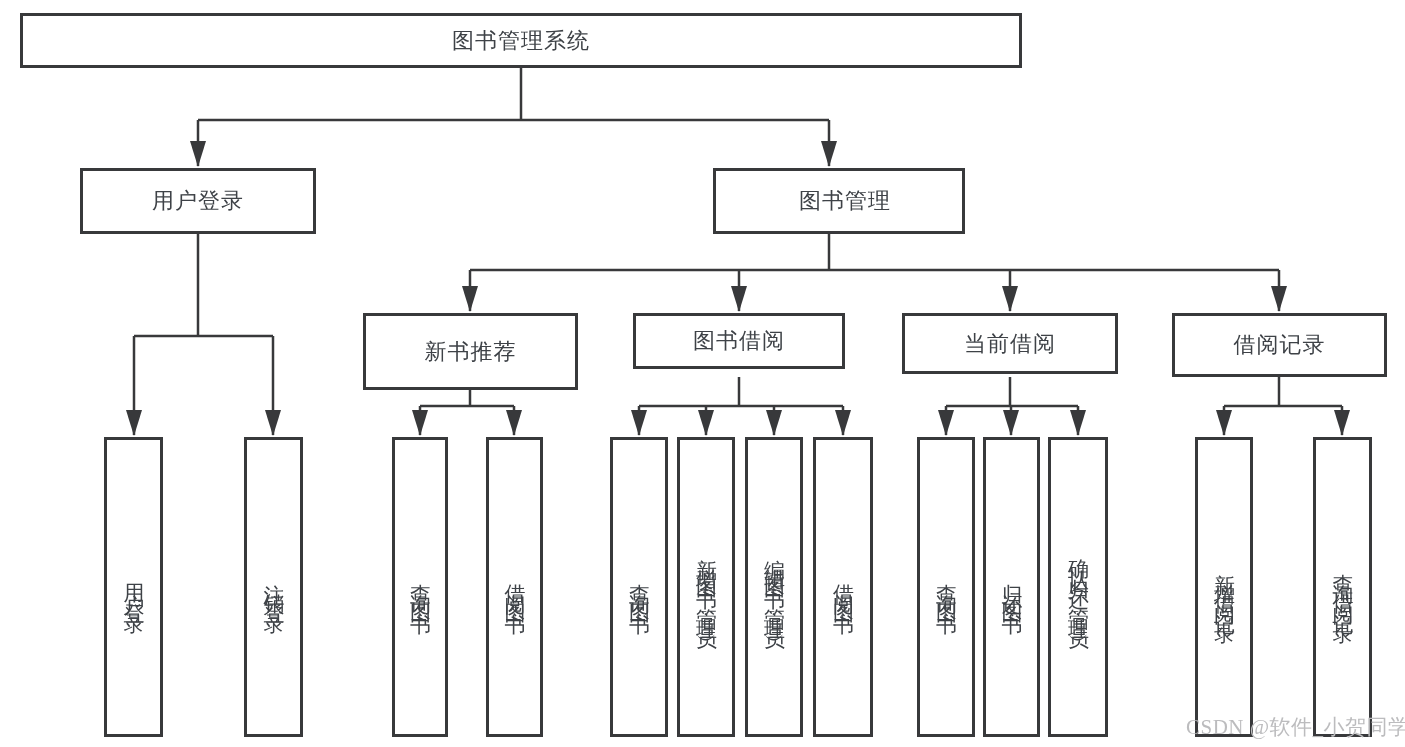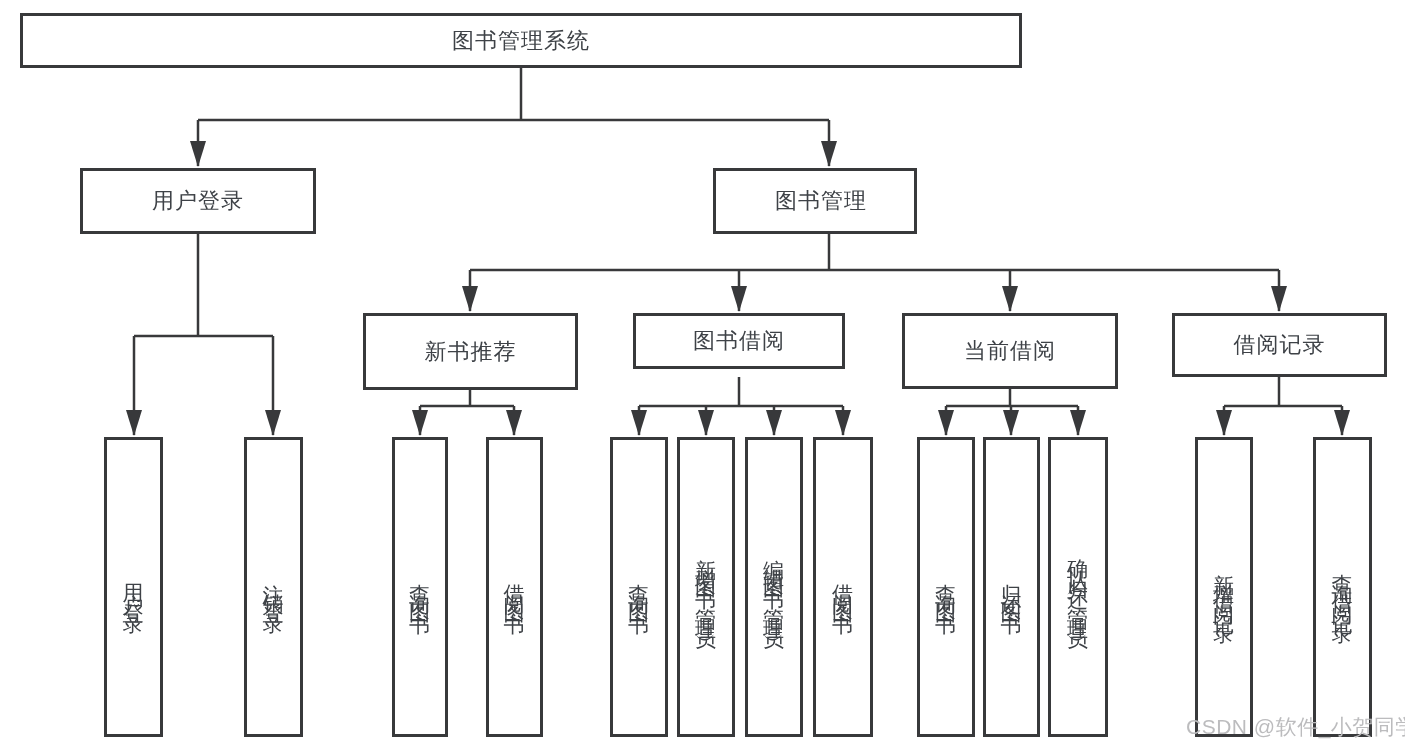--- a/index.html
+++ b/index.html
@@ -12,20 +12,21 @@
     margin: 0; padding: 0;
     background: var(--bg);
     font-family: "Liberation Sans", "DejaVu Sans", sans-serif;
   }
   .canvas {
     position: relative;
     width: 1405px;
     height: 747px;
     background: var(--bg);
     overflow: hidden;
+    font-family: Liberation Serif, serif;
   }
   .connectors {
     position: absolute;
     left: 0; top: 0;
     width: 1405px; height: 747px;
     pointer-events: none;
   }
   .hbox {
     position: absolute;
     box-sizing: border-box;
@@ -126,31 +127,31 @@
     </g>
   </svg>
 
   <div class="hbox" style="left:20px; top:13px; width:1002px; height:55px;">
     <span>图书管理系统</span>
   </div>
 
   <div class="hbox" style="left:80px; top:168px; width:236px; height:66px;">
     <span>用户登录</span>
   </div>
-  <div class="hbox" style="left:713px; top:168px; width:204px; height:66px;padding-left:12px;">
+  <div class="hbox" style="left:713px; top:168px; width:252px; height:66px;padding-left:12px;">
     <span>图书管理</span>
   </div>
 
   <div class="hbox" style="left:363px; top:313px; width:215px; height:77px;">
     <span>新书推荐</span>
   </div>
   <div class="hbox" style="left:633px; top:313px; width:212px; height:56px;">
     <span>图书借阅</span>
   </div>
-  <div class="hbox" style="left:902px; top:313px; width:216px; height:76px;">
+  <div class="hbox" style="left:902px; top:313px; width:216px; height:61px;">
     <span>当前借阅</span>
   </div>
   <div class="hbox" style="left:1172px; top:313px; width:215px; height:64px;">
     <span>借阅记录</span>
   </div>
 
   <div class="vbox" style="left:104px; width:59px;">
     <span class="vtext">用户登录</span>
   </div>
   <div class="vbox" style="left:244px; width:59px;">

